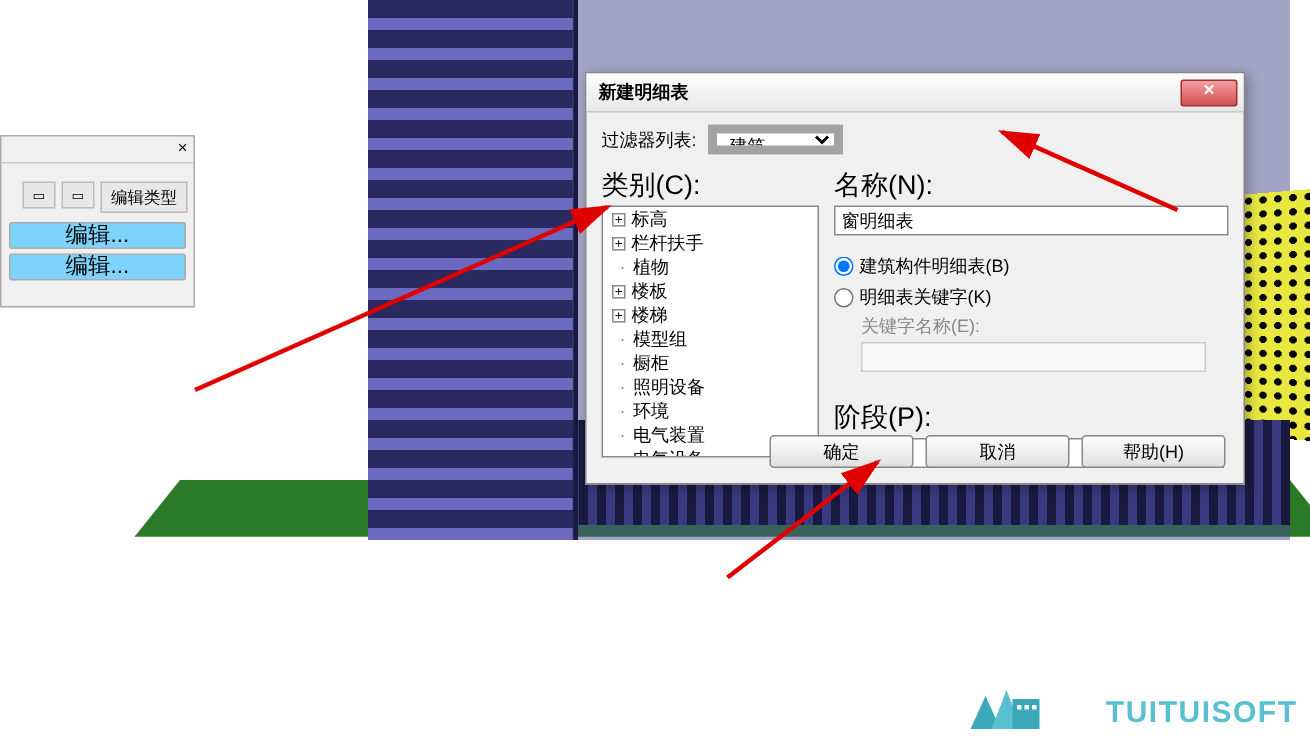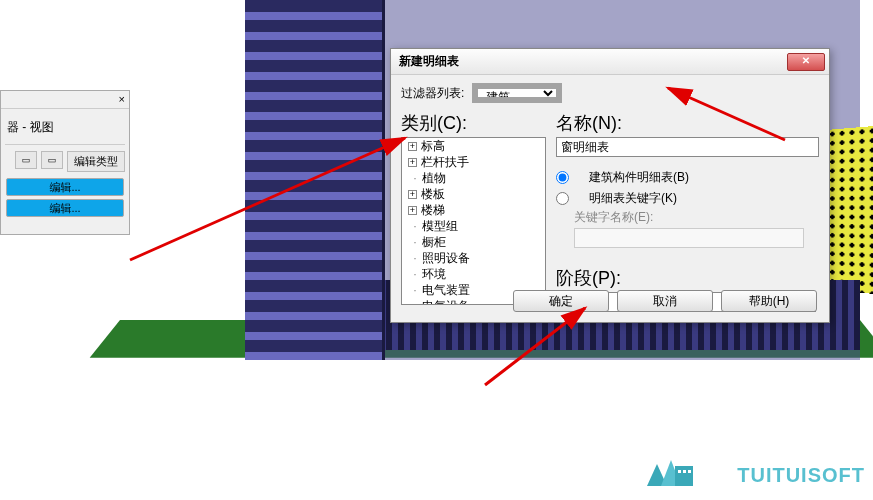--- a/index.html
+++ b/index.html
@@ -118,27 +118,27 @@
     }
     .side-edit-type {
       font-size: 11px;
       padding: 2px 6px;
       background: #e8e8e8;
       border: 1px solid #bbb;
     }
     .side-full-btn {
       width: 118px;
       height: 18px;
-      background: #0ea5e9;
+      background: #7dd3fc;
       border: 1px solid #aaa;
       border-radius: 2px;
       margin: 3px auto;
       display: block;
       text-align: center;
-      font-size: 11px;
+      font-size: 15px;
       line-height: 16px;
     }
     
     
     .dialog {
       position: absolute;
       left: 390px;
       top: 48px;
       width: 440px;
       height: 275px;
@@ -246,21 +246,21 @@
       padding: 0 4px;
       font-size: 12px;
       margin-bottom: 10px;
     }
     .radio-group {
       margin-bottom: 8px;
     }
     .radio-row {
       display: flex;
       align-items: center;
-      gap: 20px;
+      gap: 4px;
       padding: 2px 0;
       font-size: 12px;
     }
     .radio-row input[type="radio"] {
       margin: 0;
     }
     .keyword-row {
       padding-left: 18px;
       font-size: 12px;
       color: #888;
@@ -341,21 +341,20 @@
   <div class="building-yellow"></div>
   <div class="building-base"></div>
   <div class="building-main"></div>
 </div>
 
 <div class="side-panel">
   <div class="side-panel-header">
     <span class="side-panel-close">×</span>
   </div>
   <div class="side-panel-body">
-    <div class="side-panel-title">器 - 视图</div>
     <div class="side-btn-row">
       <span class="side-icon-btn">▭</span>
       <span class="side-icon-btn">▭</span>
       <span class="side-edit-type">编辑类型</span>
     </div>
     <button class="side-full-btn">编辑...</button>
     <button class="side-full-btn">编辑...</button>
   </div>
 </div>
 

